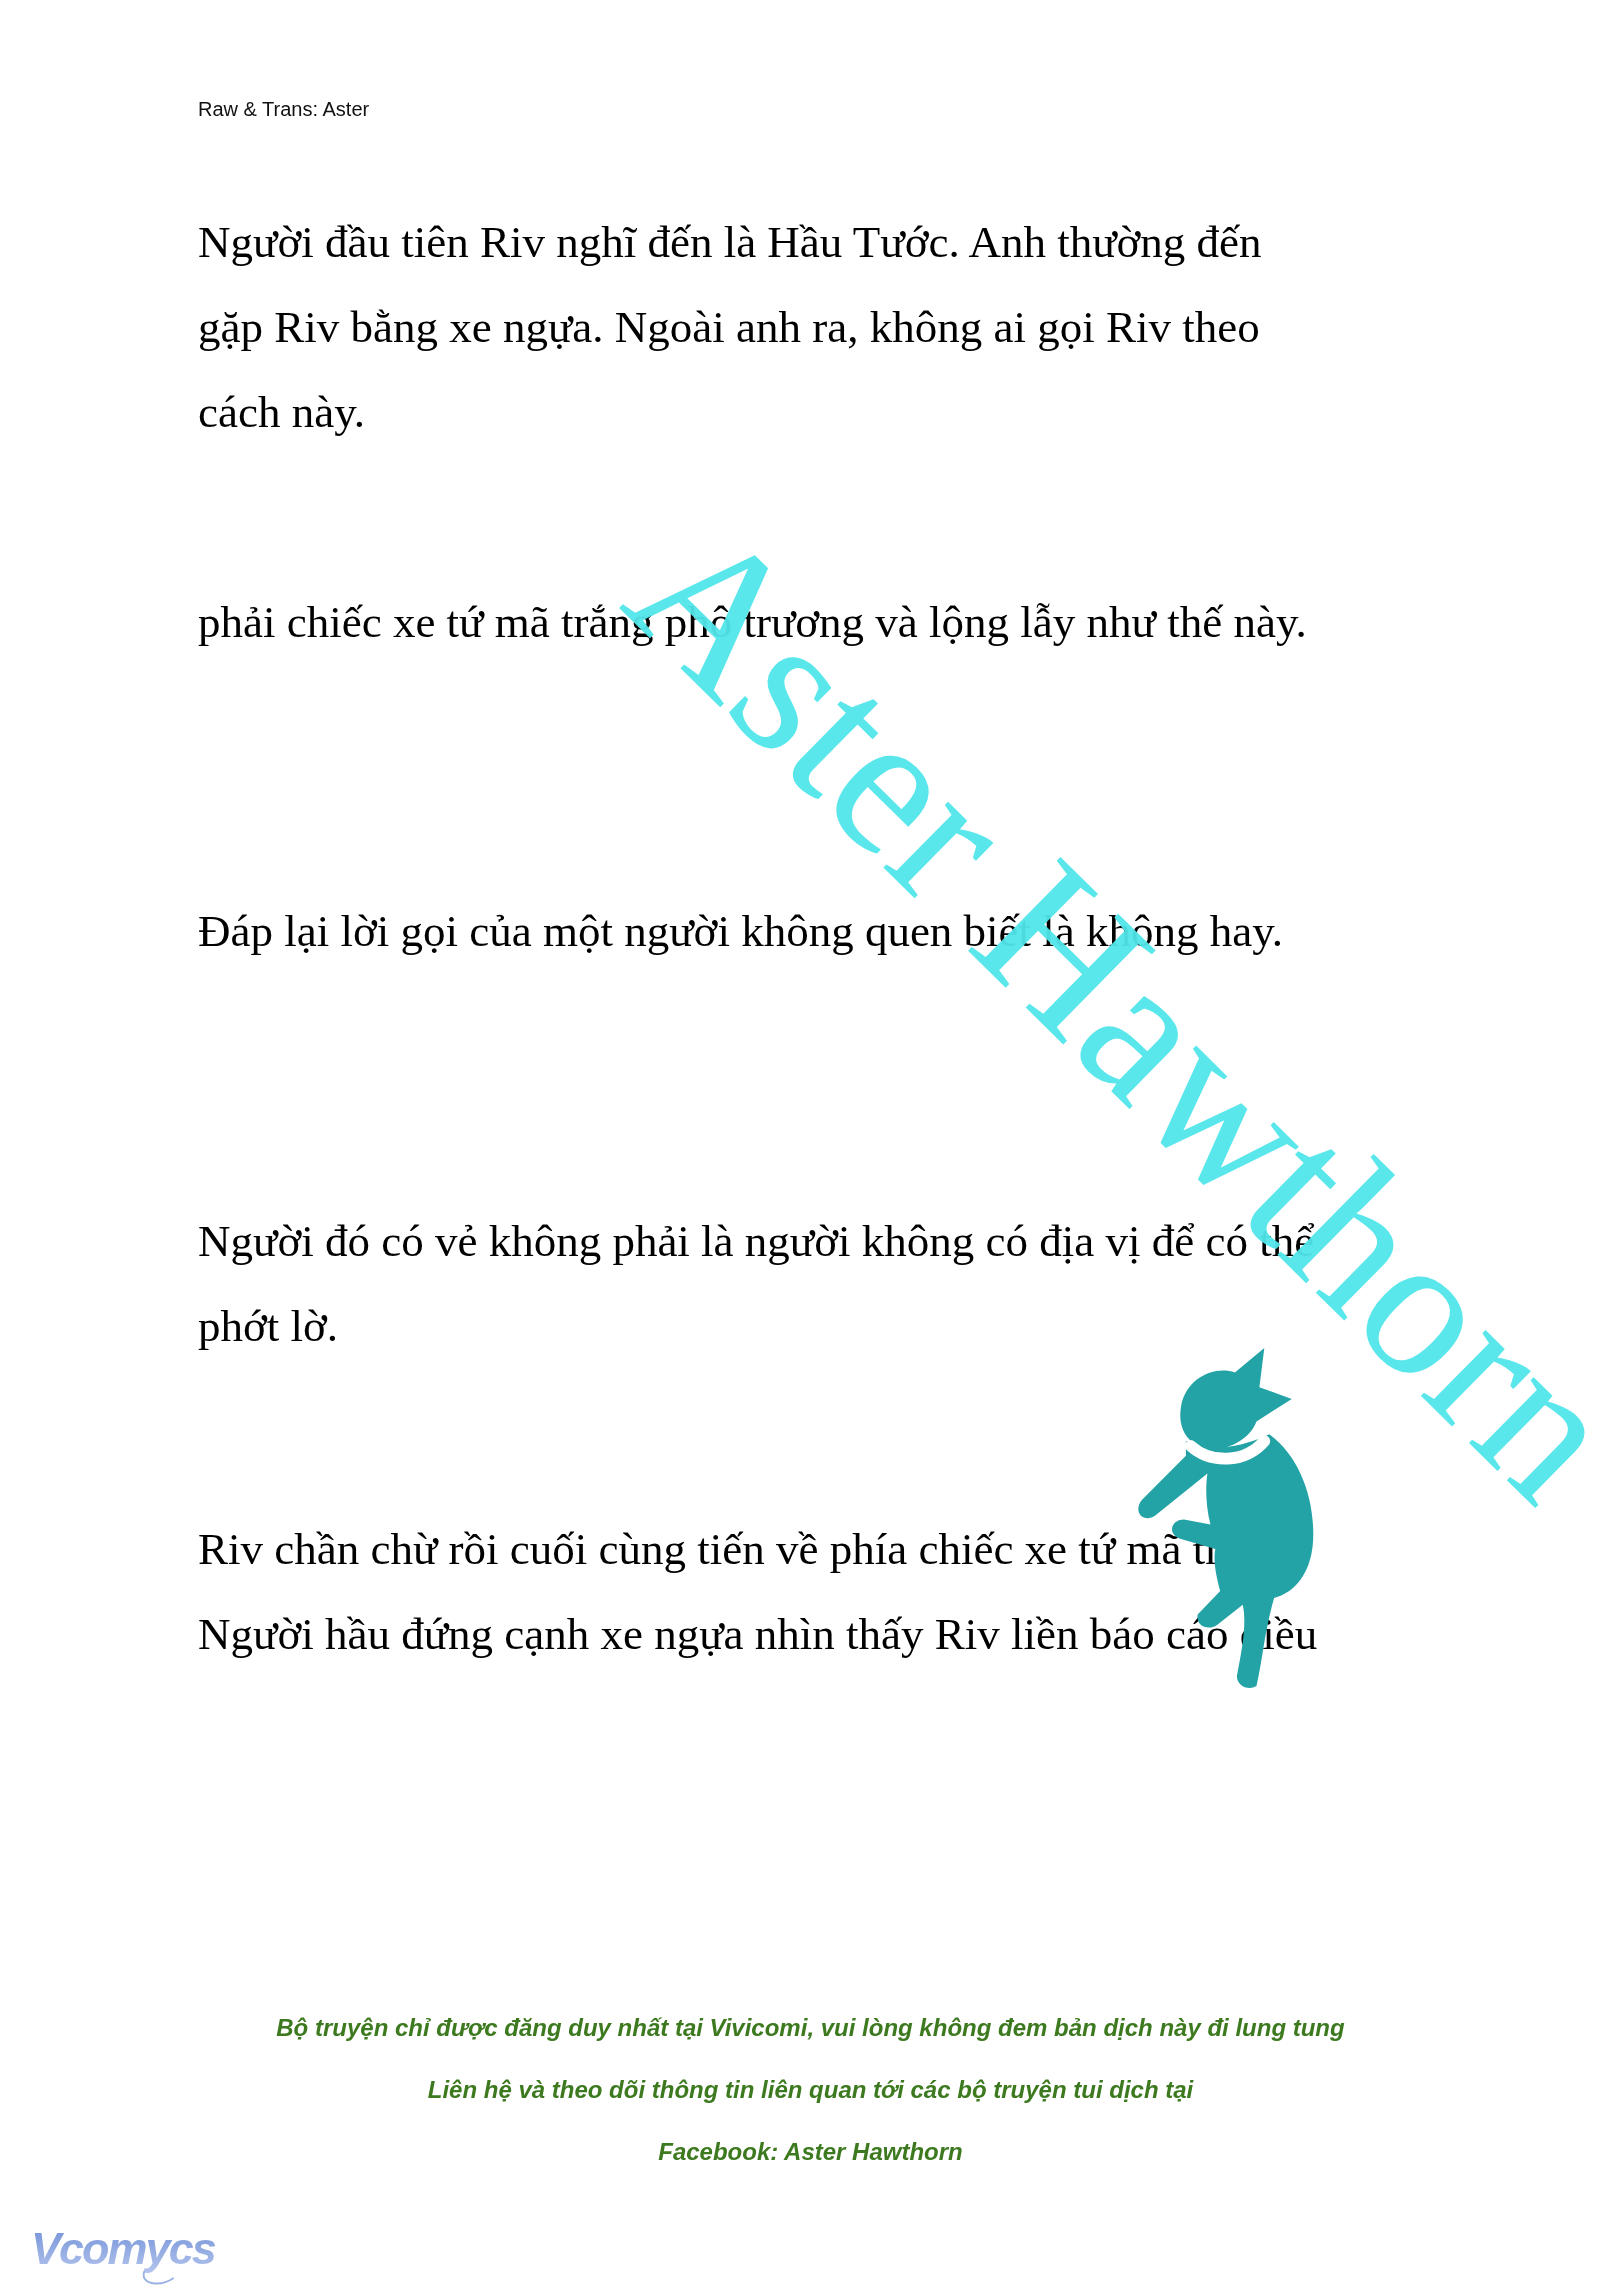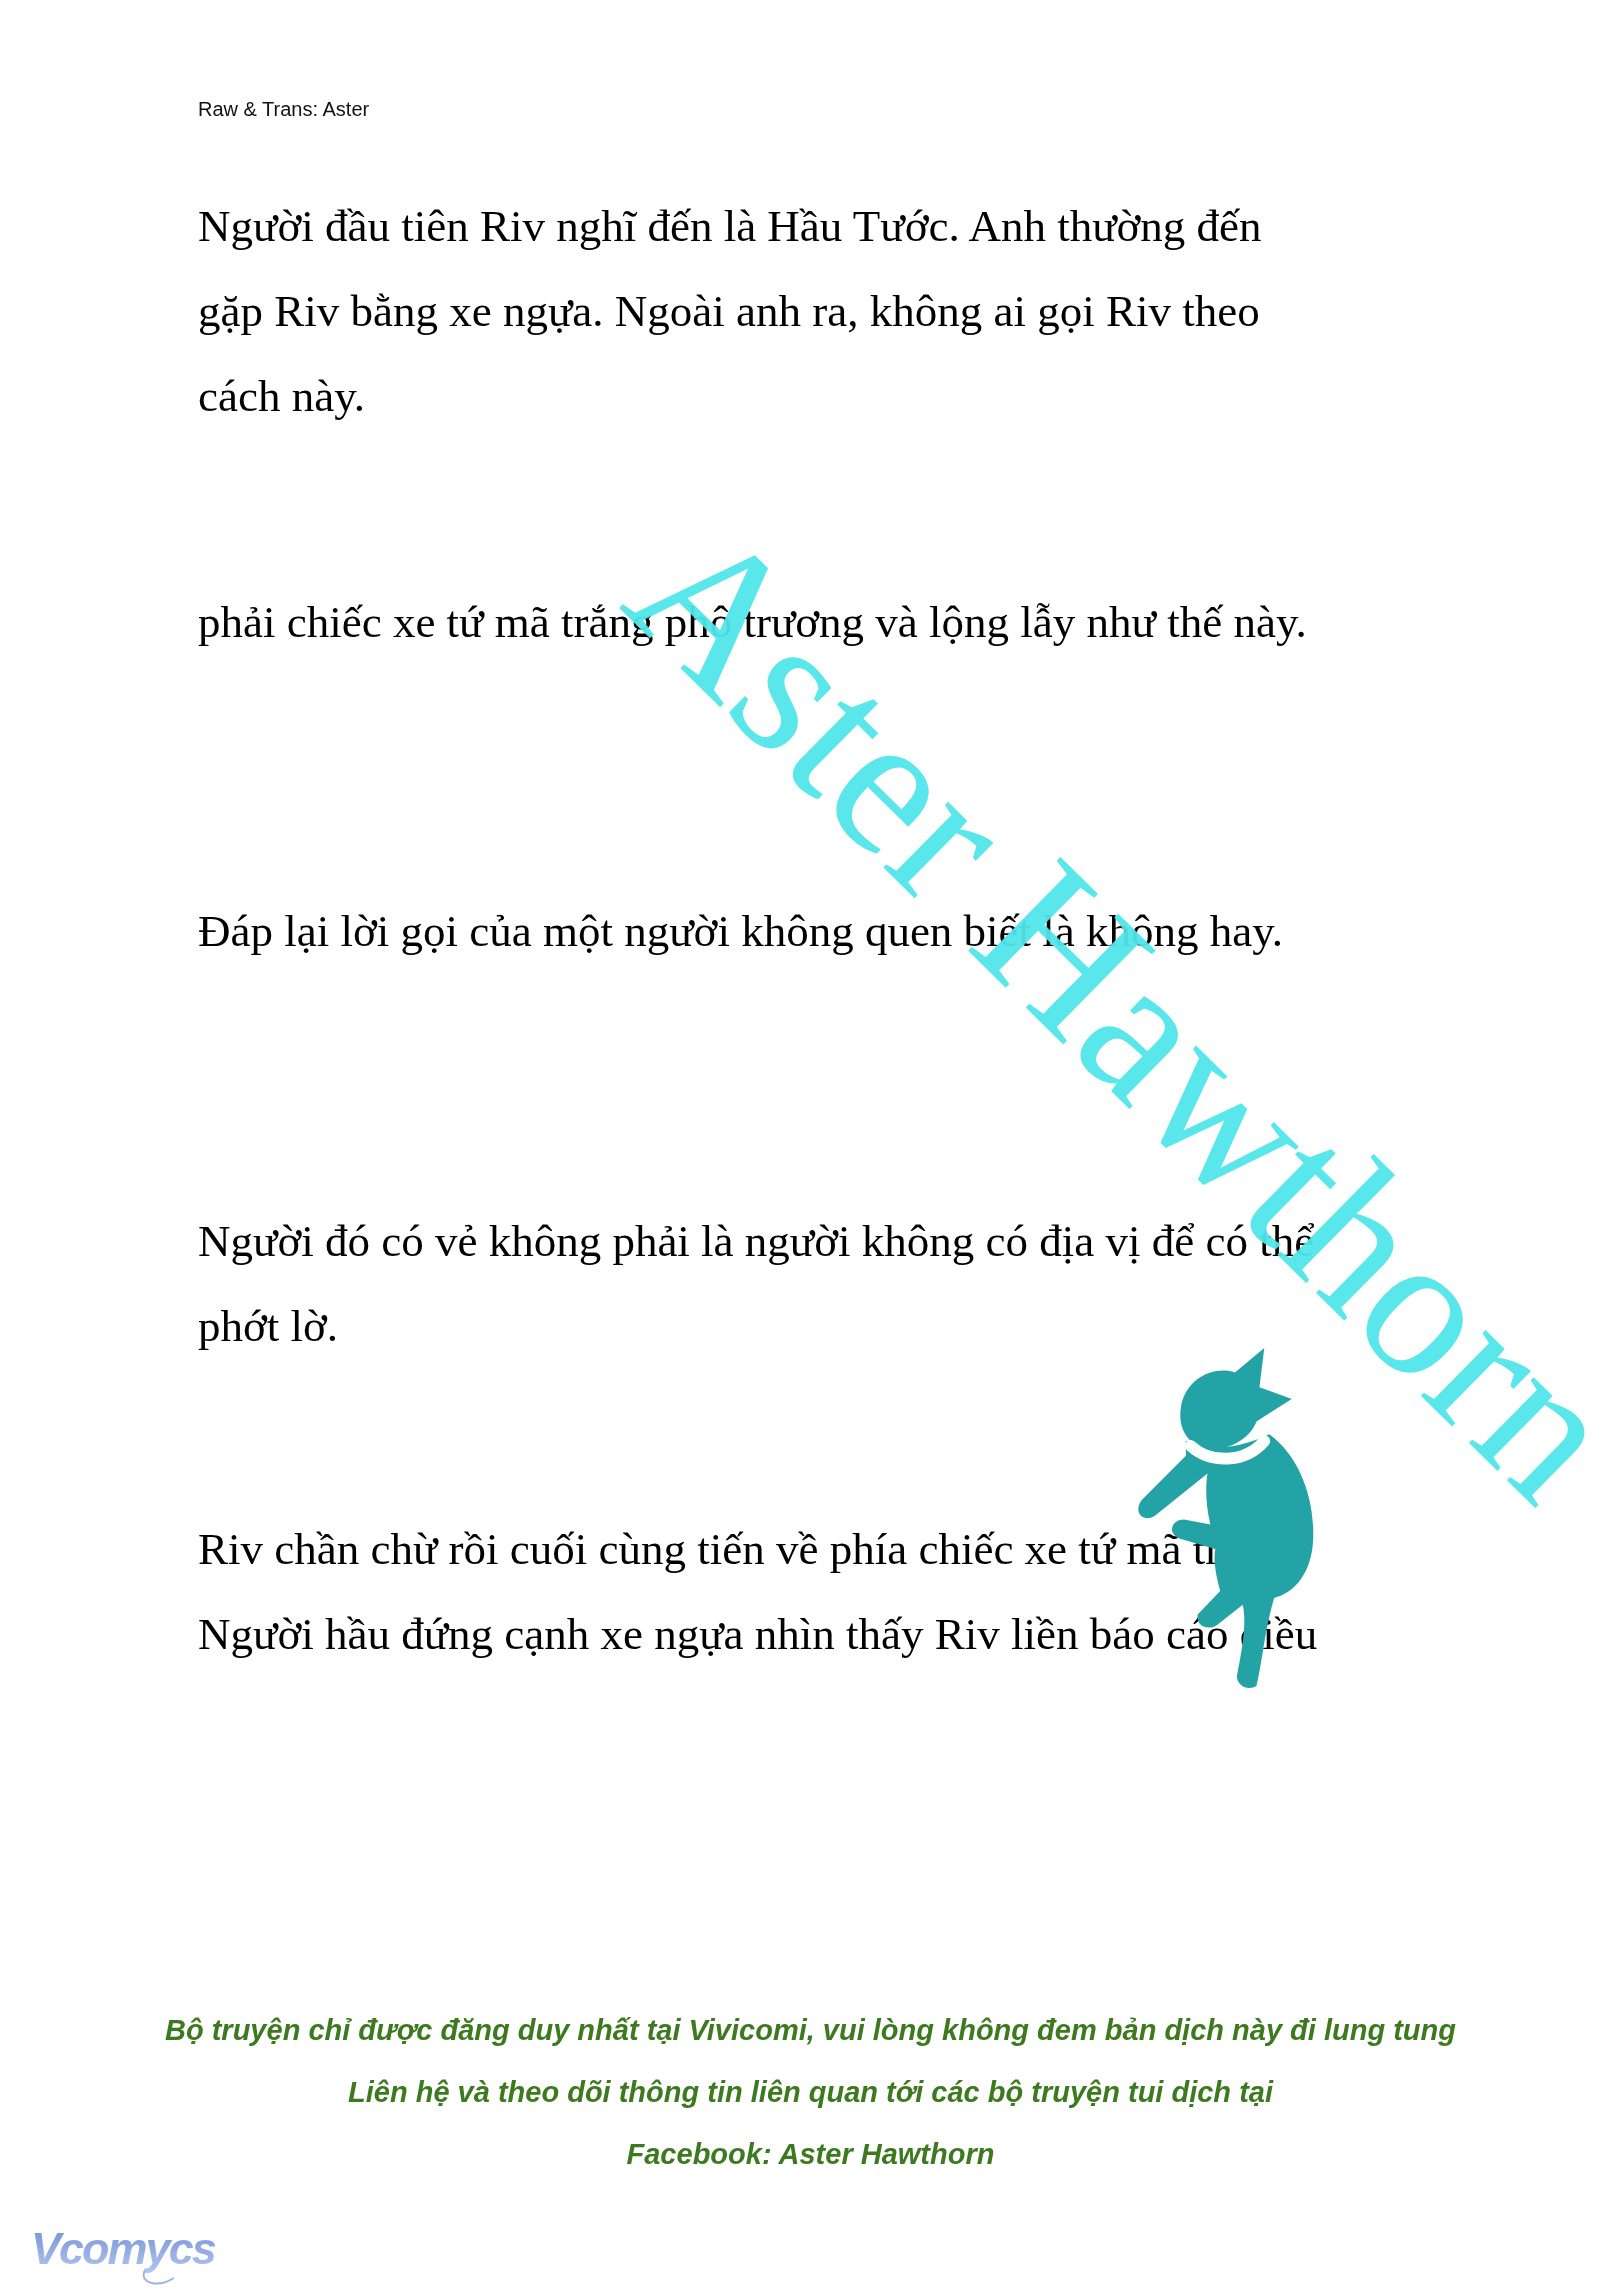--- a/index.html
+++ b/index.html
@@ -16,30 +16,30 @@
   .watermark {
     position: absolute; left: 196px; top: 980px;
     font-family: "Liberation Serif", serif; font-size: 201px; color: #52e6ea;
     transform-origin: 0 0; transform: rotate(44.5deg) translate(39px, -745px);
     white-space: nowrap; opacity: 0.95; pointer-events: none;
   }
   .cat { position: absolute; left: 1127px; top: 1348px; width: 206px; height: 343px; }
   .footer {
     position: absolute; left: 0; width: 1621px; text-align: center;
     font-family: "Liberation Sans", sans-serif; font-style: italic; font-weight: bold;
-    font-size: 29px; color: #3d7a1f; margin: 0;
+    font-size: 24px; color: #3d7a1f; margin: 0;
   }
   .logo { position: absolute; left: 27.4px; top: 2217px; width: 225px; height: 74px; }
 </style>
 </head>
 <body>
 
 <div class="header">Raw &amp; Trans: Aster</div>
 
-<div class="para" style="top:184px;">
+<div class="para" style="top:200px;">
   <div>Người đầu tiên Riv nghĩ đến là Hầu Tước. Anh thường đến</div>
   <div>gặp Riv bằng xe ngựa. Ngoài anh ra, không ai gọi Riv theo</div>
   <div>cách này.</div>
 </div>
 
 <div class="para" style="top:580px;">
   <div>phải chiếc xe tứ mã trắng phô trương và lộng lẫy như thế này.</div>
 </div>
 
 <div class="para" style="top:889px;">

